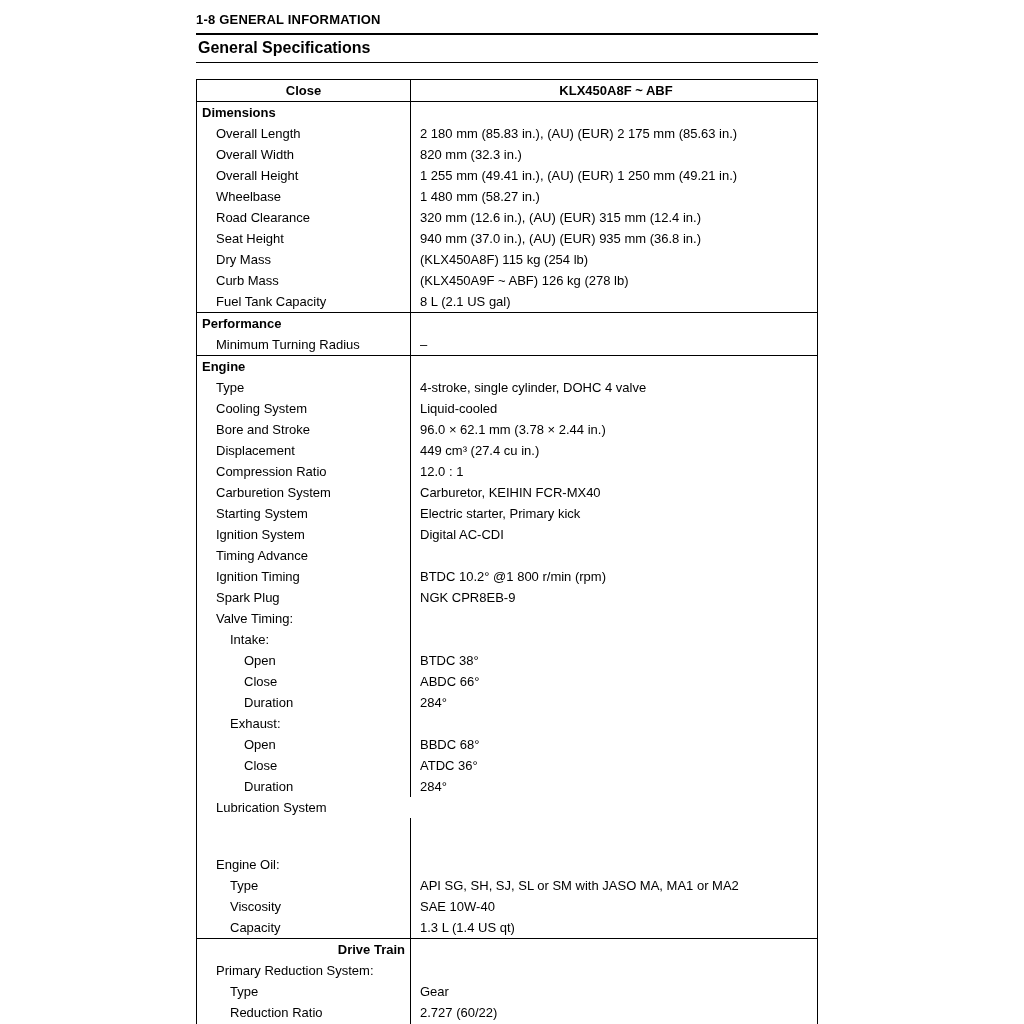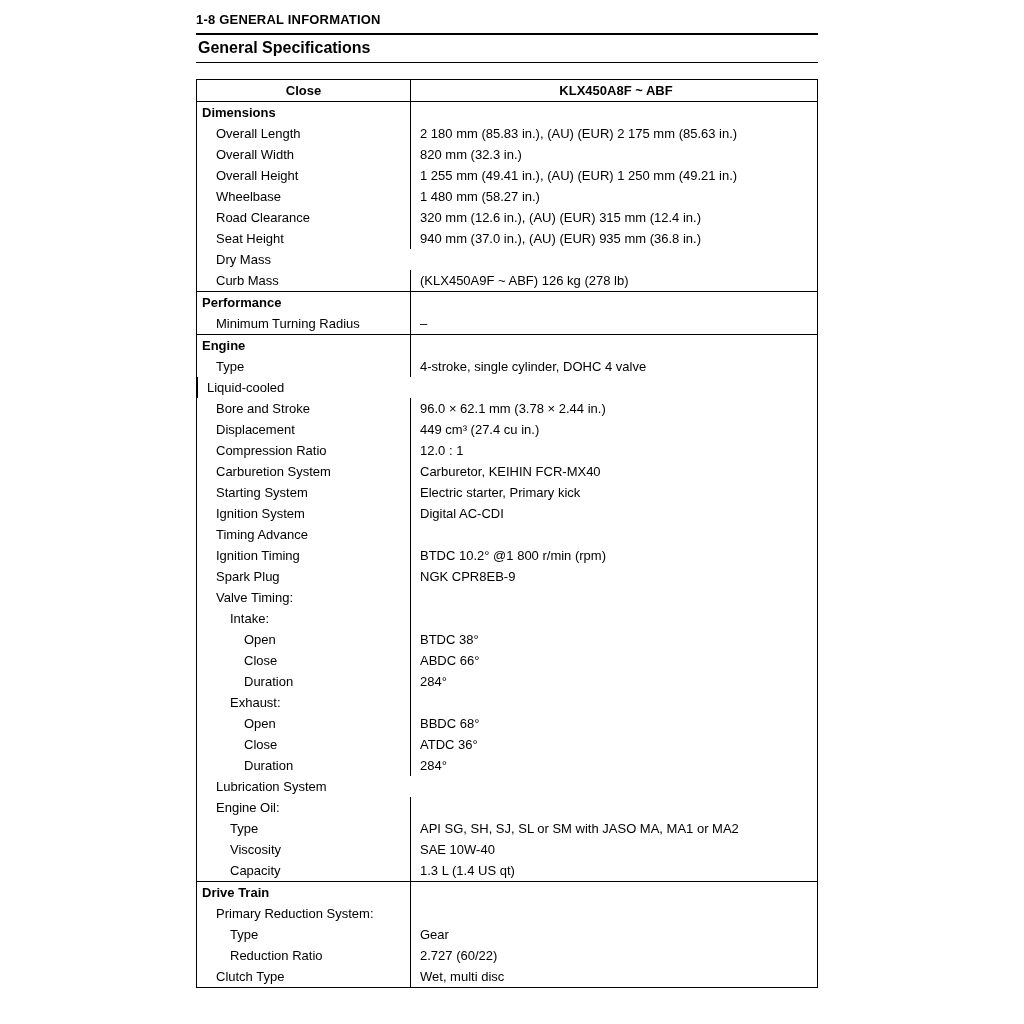--- a/index.html
+++ b/index.html
@@ -111,25 +111,30 @@
           <div class="trow">
             <div class="tcell label" style="padding-left: 19px;">Road Clearance</div>
             <div class="tcell value">320 mm (12.6 in.), (AU) (EUR) 315 mm (12.4 in.)</div>
           </div>
           <div class="trow">
             <div class="tcell label" style="padding-left: 19px;">Seat Height</div>
             <div class="tcell value">940 mm (37.0 in.), (AU) (EUR) 935 mm (36.8 in.)</div>
           </div>
           <div class="trow">
             <div class="tcell label" style="padding-left: 19px;">Dry Mass</div>
+            <div class="tcell value">(KLX450A8F) 115 kg (254 lb)</div>
           </div>
           <div class="trow">
             <div class="tcell label" style="padding-left: 19px;">Curb Mass</div>
             <div class="tcell value">(KLX450A9F ~ ABF) 126 kg (278 lb)</div>
           </div>
+          <div class="trow">
+            <div class="tcell label" style="padding-left: 19px;">Fuel Tank Capacity</div>
+            <div class="tcell value">8 L (2.1 US gal)</div>
+          </div>
         </div>
         <div class="section">
           <div class="trow">
             <div class="tcell label section-title" style="padding-left: 5px;">Performance</div>
             <div class="tcell value"></div>
           </div>
           <div class="trow">
             <div class="tcell label" style="padding-left: 19px;">Minimum Turning Radius</div>
             <div class="tcell value">–</div>
           </div>
@@ -137,20 +142,21 @@
         <div class="section">
           <div class="trow">
             <div class="tcell label section-title" style="padding-left: 5px;">Engine</div>
             <div class="tcell value"></div>
           </div>
           <div class="trow">
             <div class="tcell label" style="padding-left: 19px;">Type</div>
             <div class="tcell value">4-stroke, single cylinder, DOHC 4 valve</div>
           </div>
           <div class="trow">
+            <div class="tcell label" style="padding-left: 19px;">Cooling System</div>
             <div class="tcell value">Liquid-cooled</div>
           </div>
           <div class="trow">
             <div class="tcell label" style="padding-left: 19px;">Bore and Stroke</div>
             <div class="tcell value">96.0 × 62.1 mm (3.78 × 2.44 in.)</div>
           </div>
           <div class="trow">
             <div class="tcell label" style="padding-left: 19px;">Displacement</div>
             <div class="tcell value">449 cm³ (27.4 cu in.)</div>
           </div>
@@ -215,39 +221,39 @@
             <div class="tcell value">ATDC 36°</div>
           </div>
           <div class="trow">
             <div class="tcell label" style="padding-left: 47px;">Duration</div>
             <div class="tcell value">284°</div>
           </div>
           <div class="trow">
             <div class="tcell label" style="padding-left: 19px;">Lubrication System</div>
           </div>
           <div class="trow">
-            <div class="tcell label" style="padding-left: 19px;">Engine Oil:</div>
+            <div class="tcell label" style="padding-left: 19px; margin-top: 36px;">Engine Oil:</div>
             <div class="tcell value"></div>
           </div>
           <div class="trow">
             <div class="tcell label" style="padding-left: 33px;">Type</div>
             <div class="tcell value">API SG, SH, SJ, SL or SM with JASO MA, MA1 or MA2</div>
           </div>
           <div class="trow">
             <div class="tcell label" style="padding-left: 33px;">Viscosity</div>
             <div class="tcell value">SAE 10W-40</div>
           </div>
           <div class="trow">
             <div class="tcell label" style="padding-left: 33px;">Capacity</div>
             <div class="tcell value">1.3 L (1.4 US qt)</div>
           </div>
         </div>
         <div class="section">
           <div class="trow">
-            <div class="tcell label section-title" style="padding-left: 5px;">Drive Train</div>
+            <div class="tcell label section-title" style="padding-left: 5px; text-align: right;">Drive Train</div>
             <div class="tcell value"></div>
           </div>
           <div class="trow">
             <div class="tcell label" style="padding-left: 19px;">Primary Reduction System:</div>
             <div class="tcell value"></div>
           </div>
           <div class="trow">
             <div class="tcell label" style="padding-left: 33px;">Type</div>
             <div class="tcell value">Gear</div>
           </div>

